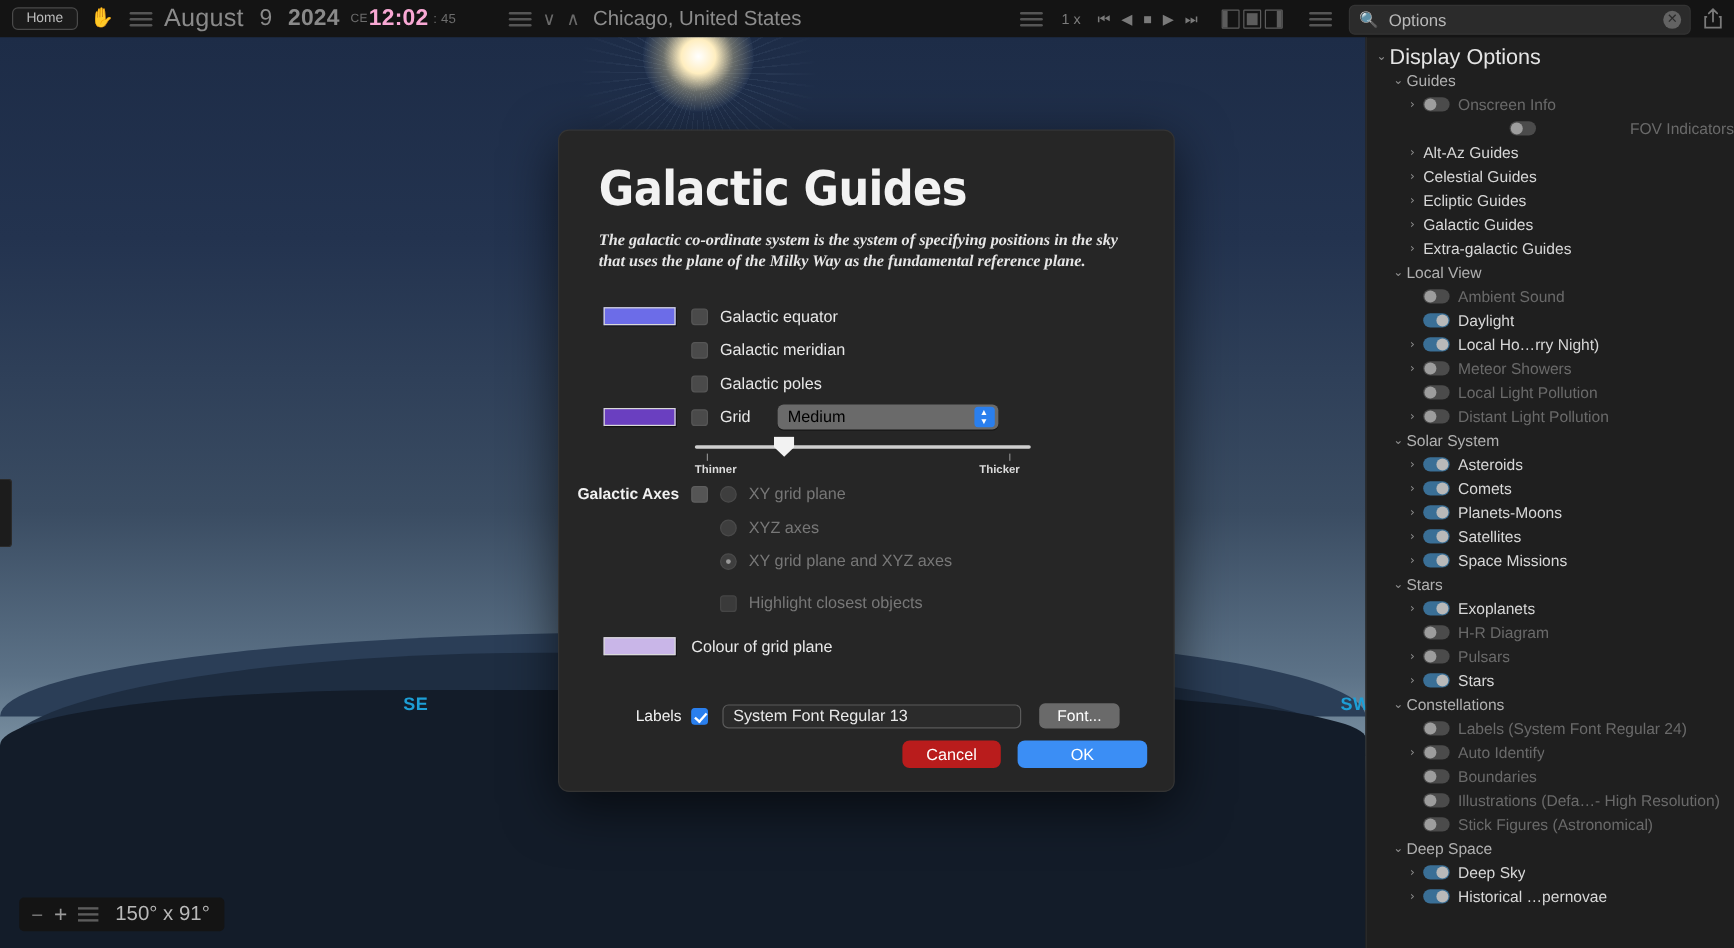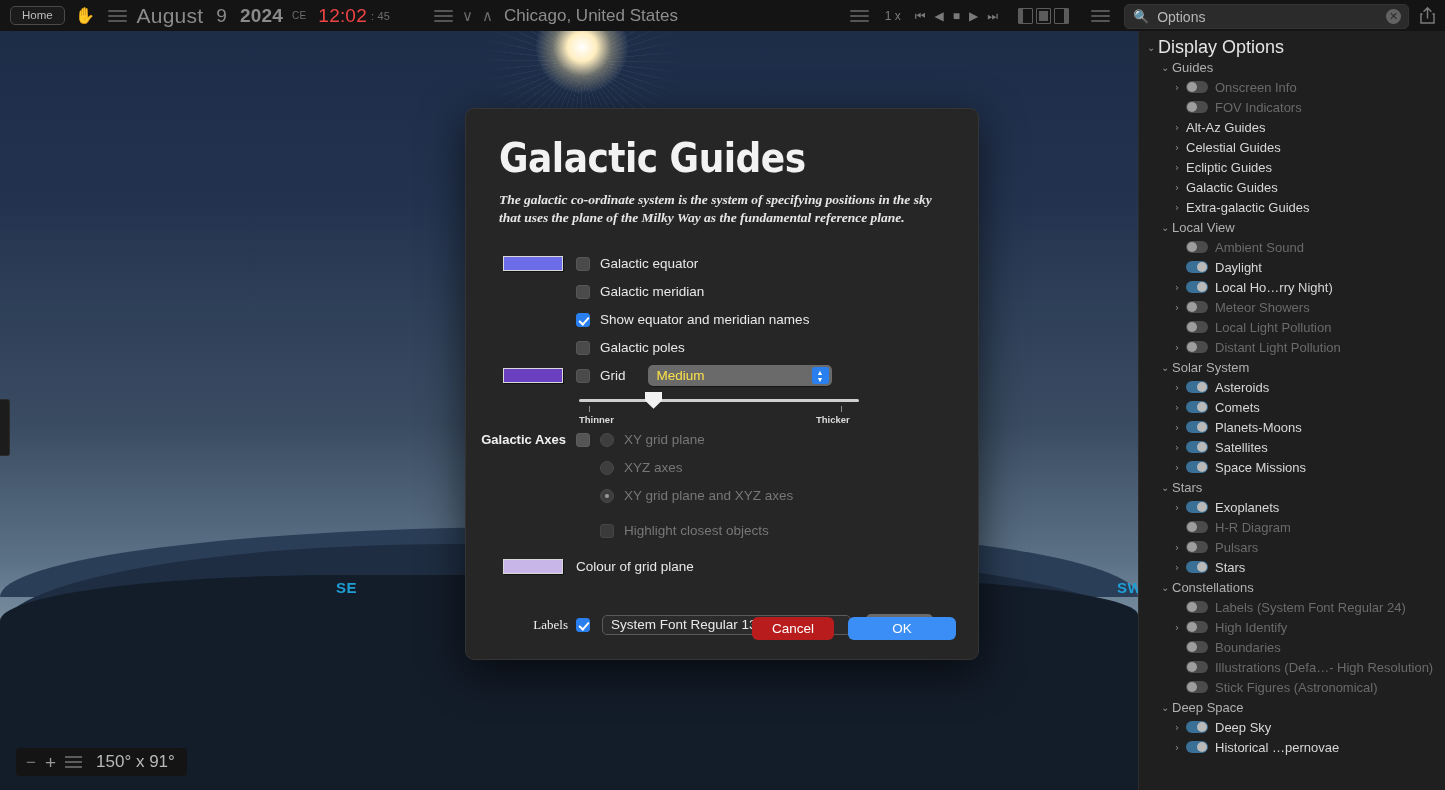--- a/index.html
+++ b/index.html
@@ -17,21 +17,21 @@
             color:#bdbdbd;font-size:11.5px;padding:2px 11px 3px;background:#1b1b1b;}
   .hand-icon{margin-left:11px;color:#6e6e6e;font-size:16px;line-height:1;}
   .hamb{display:inline-flex;flex-direction:column;justify-content:center;
         gap:3px;width:19px;margin-left:12px;}
   .hamb i{display:block;height:2px;background:#555;border-radius:1px;}
   .dt{color:#7e7e7e;letter-spacing:.2px;}
   .dt.big{font-size:21px;margin-left:10px;color:#8a8a8a;}
   .dt.num{font-size:19px;margin-left:13px;color:#8a8a8a;}
   .dt.yr{font-size:19px;margin-left:13px;color:#8a8a8a;font-weight:bold;}
   .dt.era{font-size:10px;margin-left:9px;color:#6d6d6d;}
-  .dt.time{font-size:19px;margin-left:12px;color:#ef4444;font-weight:normal;}
+  .dt.time{font-size:19px;margin-left:1px;color:#f9a8d4;font-weight:bold;}
   .dt.sec{font-size:11px;margin-left:4px;color:#6d6d6d;}
   .chev{color:#6a6a6a;font-size:15px;margin-left:9px;font-family:"DejaVu Sans",sans-serif;}
   .loc{color:#8d8d8d;font-size:17px;margin-left:11px;}
   .rate{color:#7c7c7c;font-size:12px;margin-left:16px;}
   .trans{display:flex;align-items:center;gap:9px;margin-left:14px;color:#7a7a7a;font-size:12px;}
   .trans span{cursor:default;}
   .layouts{display:flex;gap:3px;margin-left:20px;}
   .lay{width:13px;height:14px;border:1.6px solid #5c5c5c;border-radius:1px;position:relative;}
   .lay.c::after{content:"";position:absolute;left:2px;right:2px;top:2px;bottom:2px;background:#5c5c5c;}
   .lay.l::after{content:"";position:absolute;left:0px;top:0;bottom:0;width:4px;background:#5c5c5c;}
@@ -95,21 +95,21 @@
   .cb.blank{background:#555;border-color:#5e5e5e;}
   .lbl{color:#e8e8e8;font-size:13.5px;margin-left:10px;white-space:nowrap;}
   .lbl.dim{color:#777;}
   .rb{width:14px;height:14px;border-radius:50%;background:#3e3e3e;border:1px solid #4a4a4a;
       box-sizing:border-box;flex:none;position:relative;}
   .rb.sel::after{content:"";position:absolute;left:4px;top:4px;width:4px;height:4px;
       border-radius:50%;background:#9a9a9a;}
 
   .popup{margin-left:22px;width:184px;height:21px;background:#6a6a6a;border-radius:5px;
          display:flex;align-items:center;box-shadow:0 1px 0 rgba(0,0,0,.4);}
-  .popup .pv{color:#fde047;font-size:13.5px;margin-left:9px;flex:1;}
+  .popup .pv{color:#000000;font-size:13.5px;margin-left:9px;flex:1;}
   .popup .stp{width:17px;height:17px;border-radius:3px;background:#2a7fee;margin-right:3px;
               display:flex;flex-direction:column;align-items:center;justify-content:center;
               color:#fff;font-size:7px;line-height:7px;}
 
   .slider-wrap{margin:12px 0 0 113px;width:280px;position:relative;}
   .strack{height:3px;background:#cfcfcf;border-radius:2px;}
   .thumb{position:absolute;left:66px;top:-7px;width:17px;height:17px;background:#f2f2f2;
          clip-path:polygon(0% 0%,100% 0%,100% 52%,50% 100%,0% 52%);}
   .tick{position:absolute;top:7px;width:1px;height:6px;background:#8a8a8a;}
   .tlabel{position:absolute;top:15px;color:#dcdcdc;font-size:9.5px;font-weight:bold;}
@@ -249,25 +249,20 @@
         <div class="cb"></div>
         <div class="lbl">Galactic equator</div>
       </div>
 
       <div class="row" style="margin-top:6px;">
         <div class="sw-col"></div>
         <div class="cb"></div>
         <div class="lbl">Galactic meridian</div>
       </div>
 
-      <div class="row" style="margin-top:6px;">
-        <div class="sw-col"></div>
-        <div class="cb on"></div>
-        <div class="lbl">Show equator and meridian names</div>
-      </div>
 
       <div class="row" style="margin-top:6px;">
         <div class="sw-col"></div>
         <div class="cb"></div>
         <div class="lbl">Galactic poles</div>
       </div>
 
       <div class="row" style="margin-top:6px;">
         <div class="sw-col">
           <div class="swatch" style="background:#6a3fc0"></div>
@@ -317,21 +312,21 @@
       </div>
       <div class="row" style="margin-top:14px;">
         <div class="sw-col">
           <div class="swatch" style="background:#c9b6e8"></div>
         </div>
         <div class="lbl" style="margin-left:0;">Colour of grid plane</div>
       </div>
     </div>
 
     <div class="row" style="margin-top:36px;">
-      <div class="axes-label" style="font-weight:normal;padding-right:8px;font-family:Liberation Serif, serif;">Labels</div>
+      <div class="axes-label" style="font-weight:normal;padding-right:8px;">Labels</div>
       <div class="cb on"></div>
       <div class="field">
         <span class="fv">System Font Regular 13</span>
       </div>
       <div class="fontbtn">Font...</div>
     </div>
 
     <div class="btnrow">
       <div class="btn cancel">Cancel</div>
       <div class="btn ok">OK</div>
@@ -345,21 +340,21 @@
       </div>
       <div class="srow" style="padding-left: 22px;">
         <span class="disc">⌄</span>
         <span class="sname h2c">Guides</span>
       </div>
       <div class="srow" style="padding-left: 36px;">
         <span class="disc">›</span>
         <span class="tg"></span>
         <span class="sname off">Onscreen Info</span>
       </div>
-      <div class="srow" style="padding-left: 36px;">
+      <div class="srow" style="padding-left: 36px; justify-content: space-between;">
         <span class="disc hidden"></span>
         <span class="tg"></span>
         <span class="sname off">FOV Indicators</span>
       </div>
       <div class="srow" style="padding-left: 36px;">
         <span class="disc">›</span>
         <span class="sname on">Alt-Az Guides</span>
       </div>
       <div class="srow" style="padding-left: 36px;">
         <span class="disc">›</span>
@@ -469,21 +464,21 @@
         <span class="sname h2c">Constellations</span>
       </div>
       <div class="srow" style="padding-left: 36px;">
         <span class="disc hidden"></span>
         <span class="tg"></span>
         <span class="sname off">Labels (System Font Regular 24)</span>
       </div>
       <div class="srow" style="padding-left: 36px;">
         <span class="disc">›</span>
         <span class="tg"></span>
-        <span class="sname off">High Identify</span>
+        <span class="sname off">Auto Identify</span>
       </div>
       <div class="srow" style="padding-left: 36px;">
         <span class="disc hidden"></span>
         <span class="tg"></span>
         <span class="sname off">Boundaries</span>
       </div>
       <div class="srow" style="padding-left: 36px;">
         <span class="disc hidden"></span>
         <span class="tg"></span>
         <span class="sname off">Illustrations (Defa…- High Resolution)</span>

